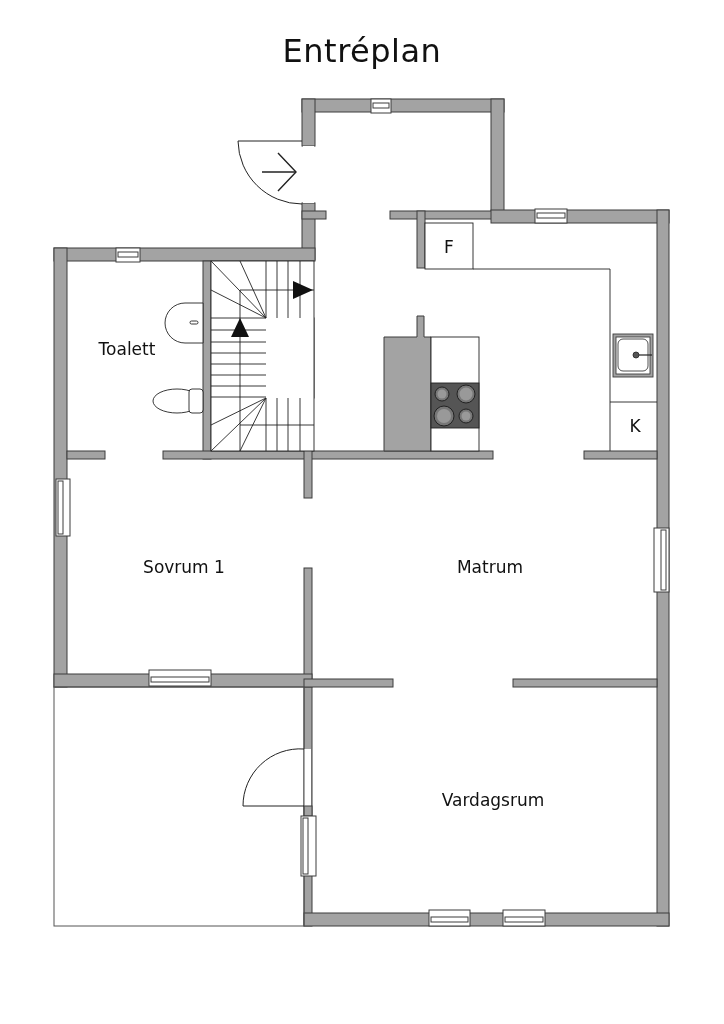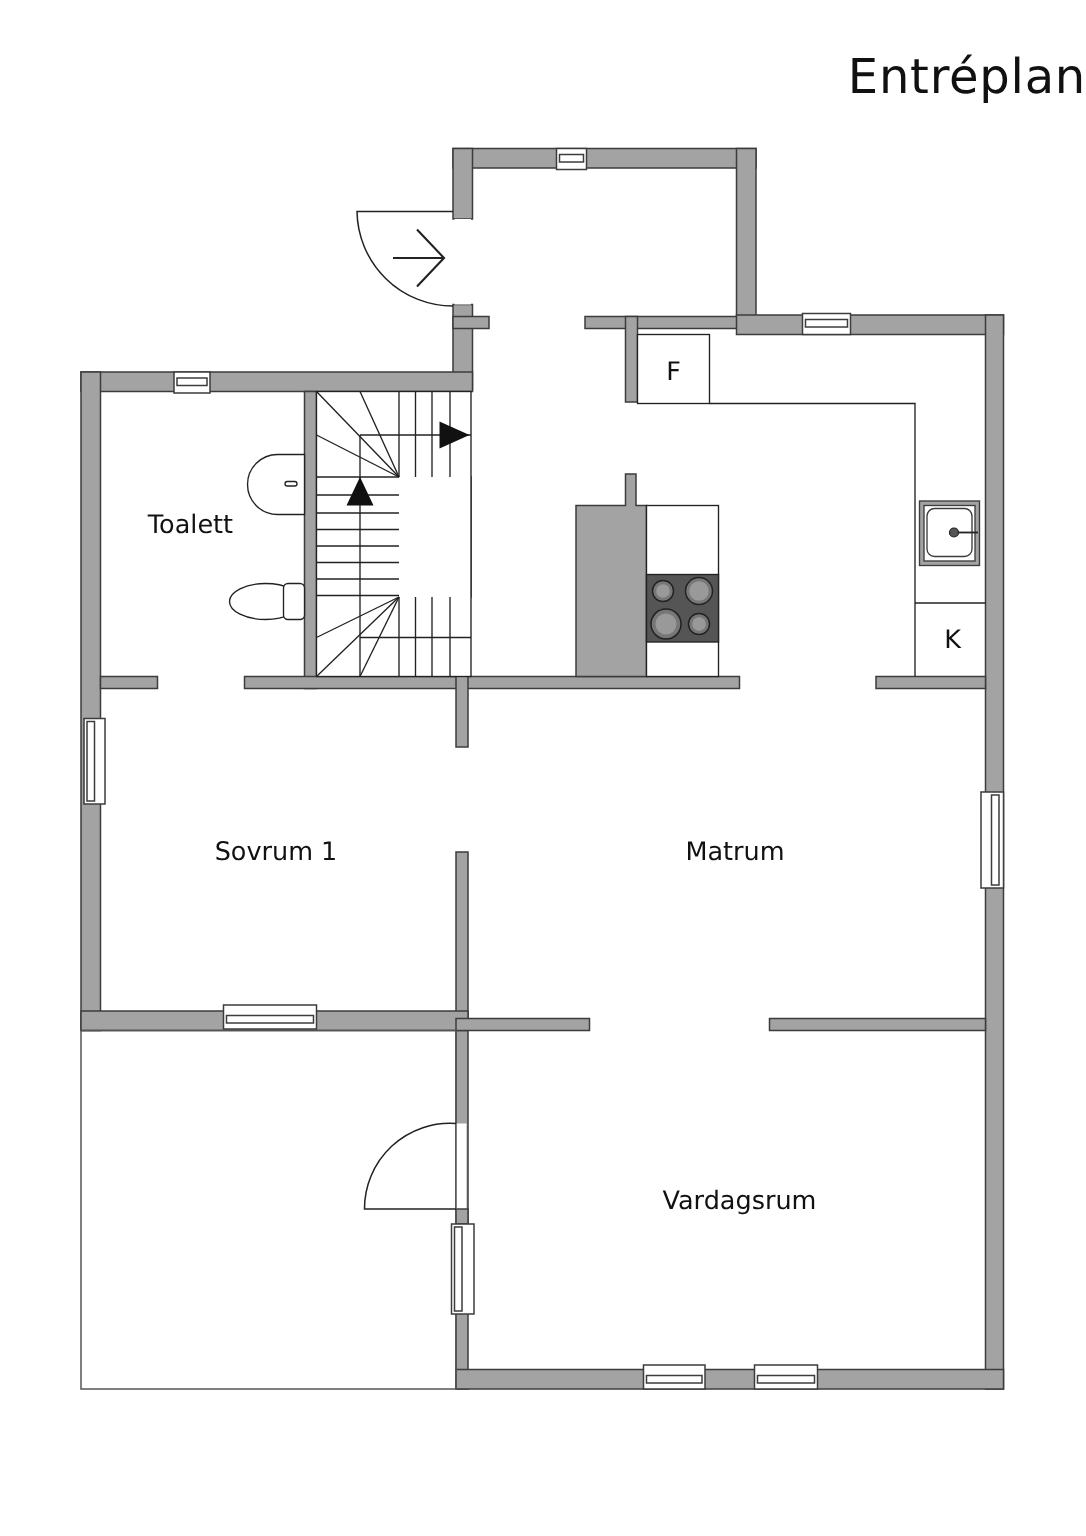--- a/index.html
+++ b/index.html
@@ -1,17 +1,17 @@
 <!DOCTYPE html>
 <html><head>
 <meta charset="utf-8">
 <style>
   html, body { margin:0; padding:0; background:#ffffff; }
   body { width:724px; height:1024px; position:relative; overflow:hidden; font-family:"DejaVu Sans", sans-serif; }
-  .title { position:absolute; left:0; width:724px; top:32px; text-align:right; font-size:32px; color:#111; letter-spacing:0.5px; font-family:"DejaVu Sans", sans-serif; font-weight:normal; }
+  .title { position:absolute; left:0; width:724px; top:32px; text-align:center; font-size:32px; color:#111; letter-spacing:0.5px; font-family:"DejaVu Sans", sans-serif; font-weight:normal; }
   svg { position:absolute; left:0; top:0; }
   .room-label { font-family:"DejaVu Sans", sans-serif; font-size:17px; fill:#111; }
   .fixture-label { font-family:"DejaVu Sans", sans-serif; font-size:17px; fill:#111; }
 </style>
 </head>
 <body>
 
 <div class="title">Entréplan</div>
 
 <svg width="724" height="1024" viewBox="0 0 724 1024">

